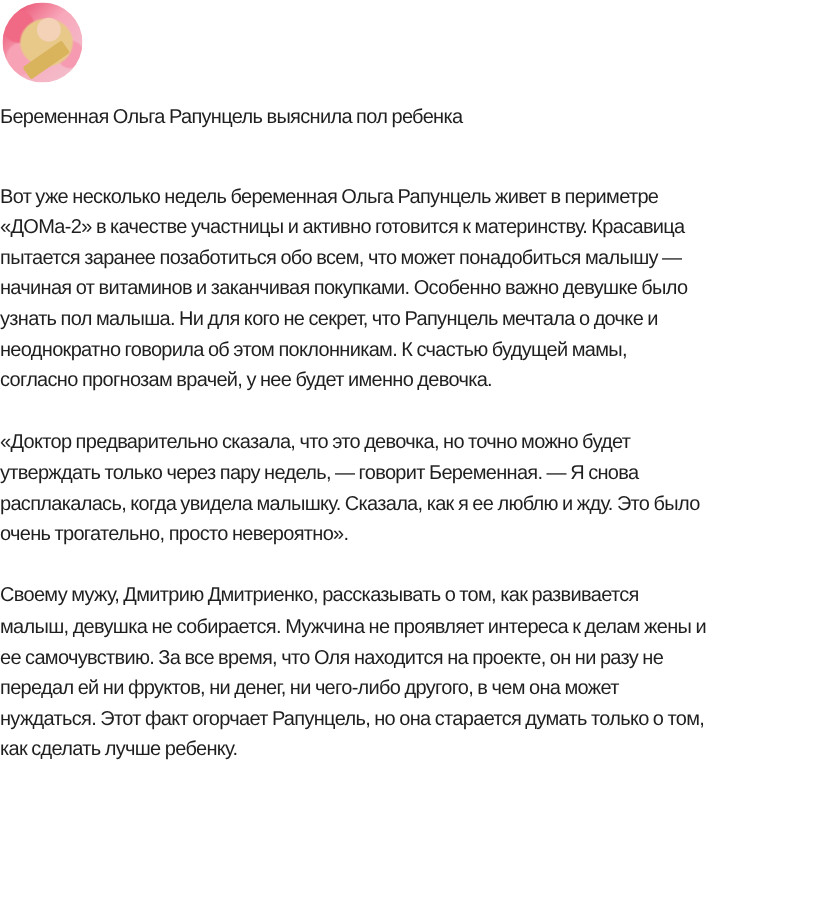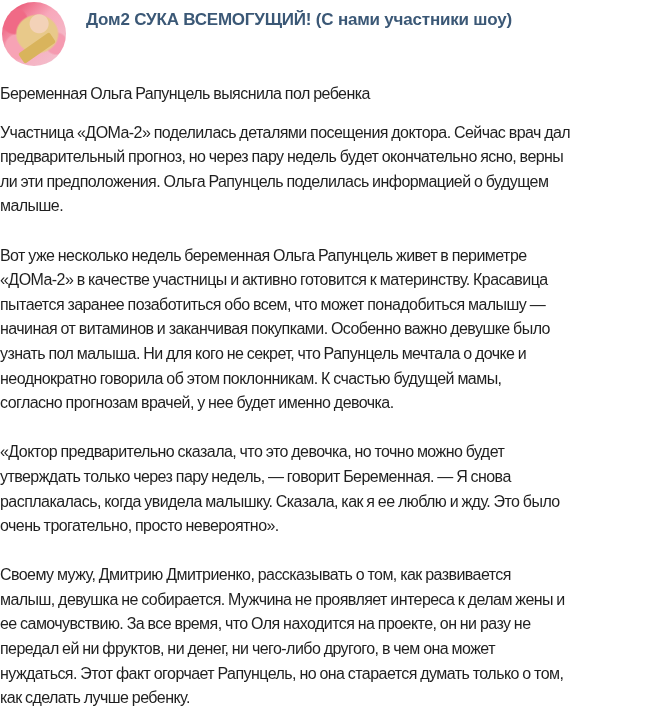--- a/index.html
+++ b/index.html
@@ -15,38 +15,33 @@
               radial-gradient(circle at 25% 70%, #f7a3b5 0 12px, transparent 14px),
               radial-gradient(circle at 85% 65%, #f59ab0 0 10px, transparent 12px),
               linear-gradient(135deg, #e6395c 0%, #f8a8bb 45%, #f2c2cf 100%); }
   .avatar .sash { position: absolute; left: 16px; top: 40px; width: 38px; height: 12px;
                   background: #d9b45c; transform: rotate(-35deg); border-radius: 2px; }
   .page-title { position: absolute; left: 86px; top: 10px; font-size: 17px; font-weight: bold;
                 color: #3b5876; letter-spacing: -0.2px; white-space: nowrap; }
   .content { position: absolute; left: 0; top: 82px; width: 660px; font-size: 16px;
              line-height: 24.6px; letter-spacing: -0.55px; word-spacing: -0.5px; }
   .content p { margin: 0 0 24.6px 0; white-space: pre-line; }
-  .content p.headline { margin-bottom: 14px; }
+  .content p.headline { margin-bottom: 39px; }
 </style>
 </head>
 <body>
 
 <div class="header">
   <div class="avatar" title="Dom2 community avatar">
     <div class="sash"></div>
   </div>
-  <div class="page-title">Дом2 СУКА ВСЕМОГУЩИЙ! (С нами участники шоу)</div>
 </div>
 
 <div class="content">
   <p class="headline">Беременная Ольга Рапунцель выяснила пол ребенка</p>
-  <p>Участница «ДОМа-2» поделилась деталями посещения доктора. Сейчас врач дал
-предварительный прогноз, но через пару недель будет окончательно ясно, верны
-ли эти предположения. Ольга Рапунцель поделилась информацией о будущем
-малыше.</p>
   <p>Вот уже несколько недель беременная Ольга Рапунцель живет в периметре
 «ДОМа-2» в качестве участницы и активно готовится к материнству. Красавица
 пытается заранее позаботиться обо всем, что может понадобиться малышу —
 начиная от витаминов и заканчивая покупками. Особенно важно девушке было
 узнать пол малыша. Ни для кого не секрет, что Рапунцель мечтала о дочке и
 неоднократно говорила об этом поклонникам. К счастью будущей мамы,
 согласно прогнозам врачей, у нее будет именно девочка.</p>
   <p>«Доктор предварительно сказала, что это девочка, но точно можно будет
 утверждать только через пару недель, — говорит Беременная. — Я снова
 расплакалась, когда увидела малышку. Сказала, как я ее люблю и жду. Это было

